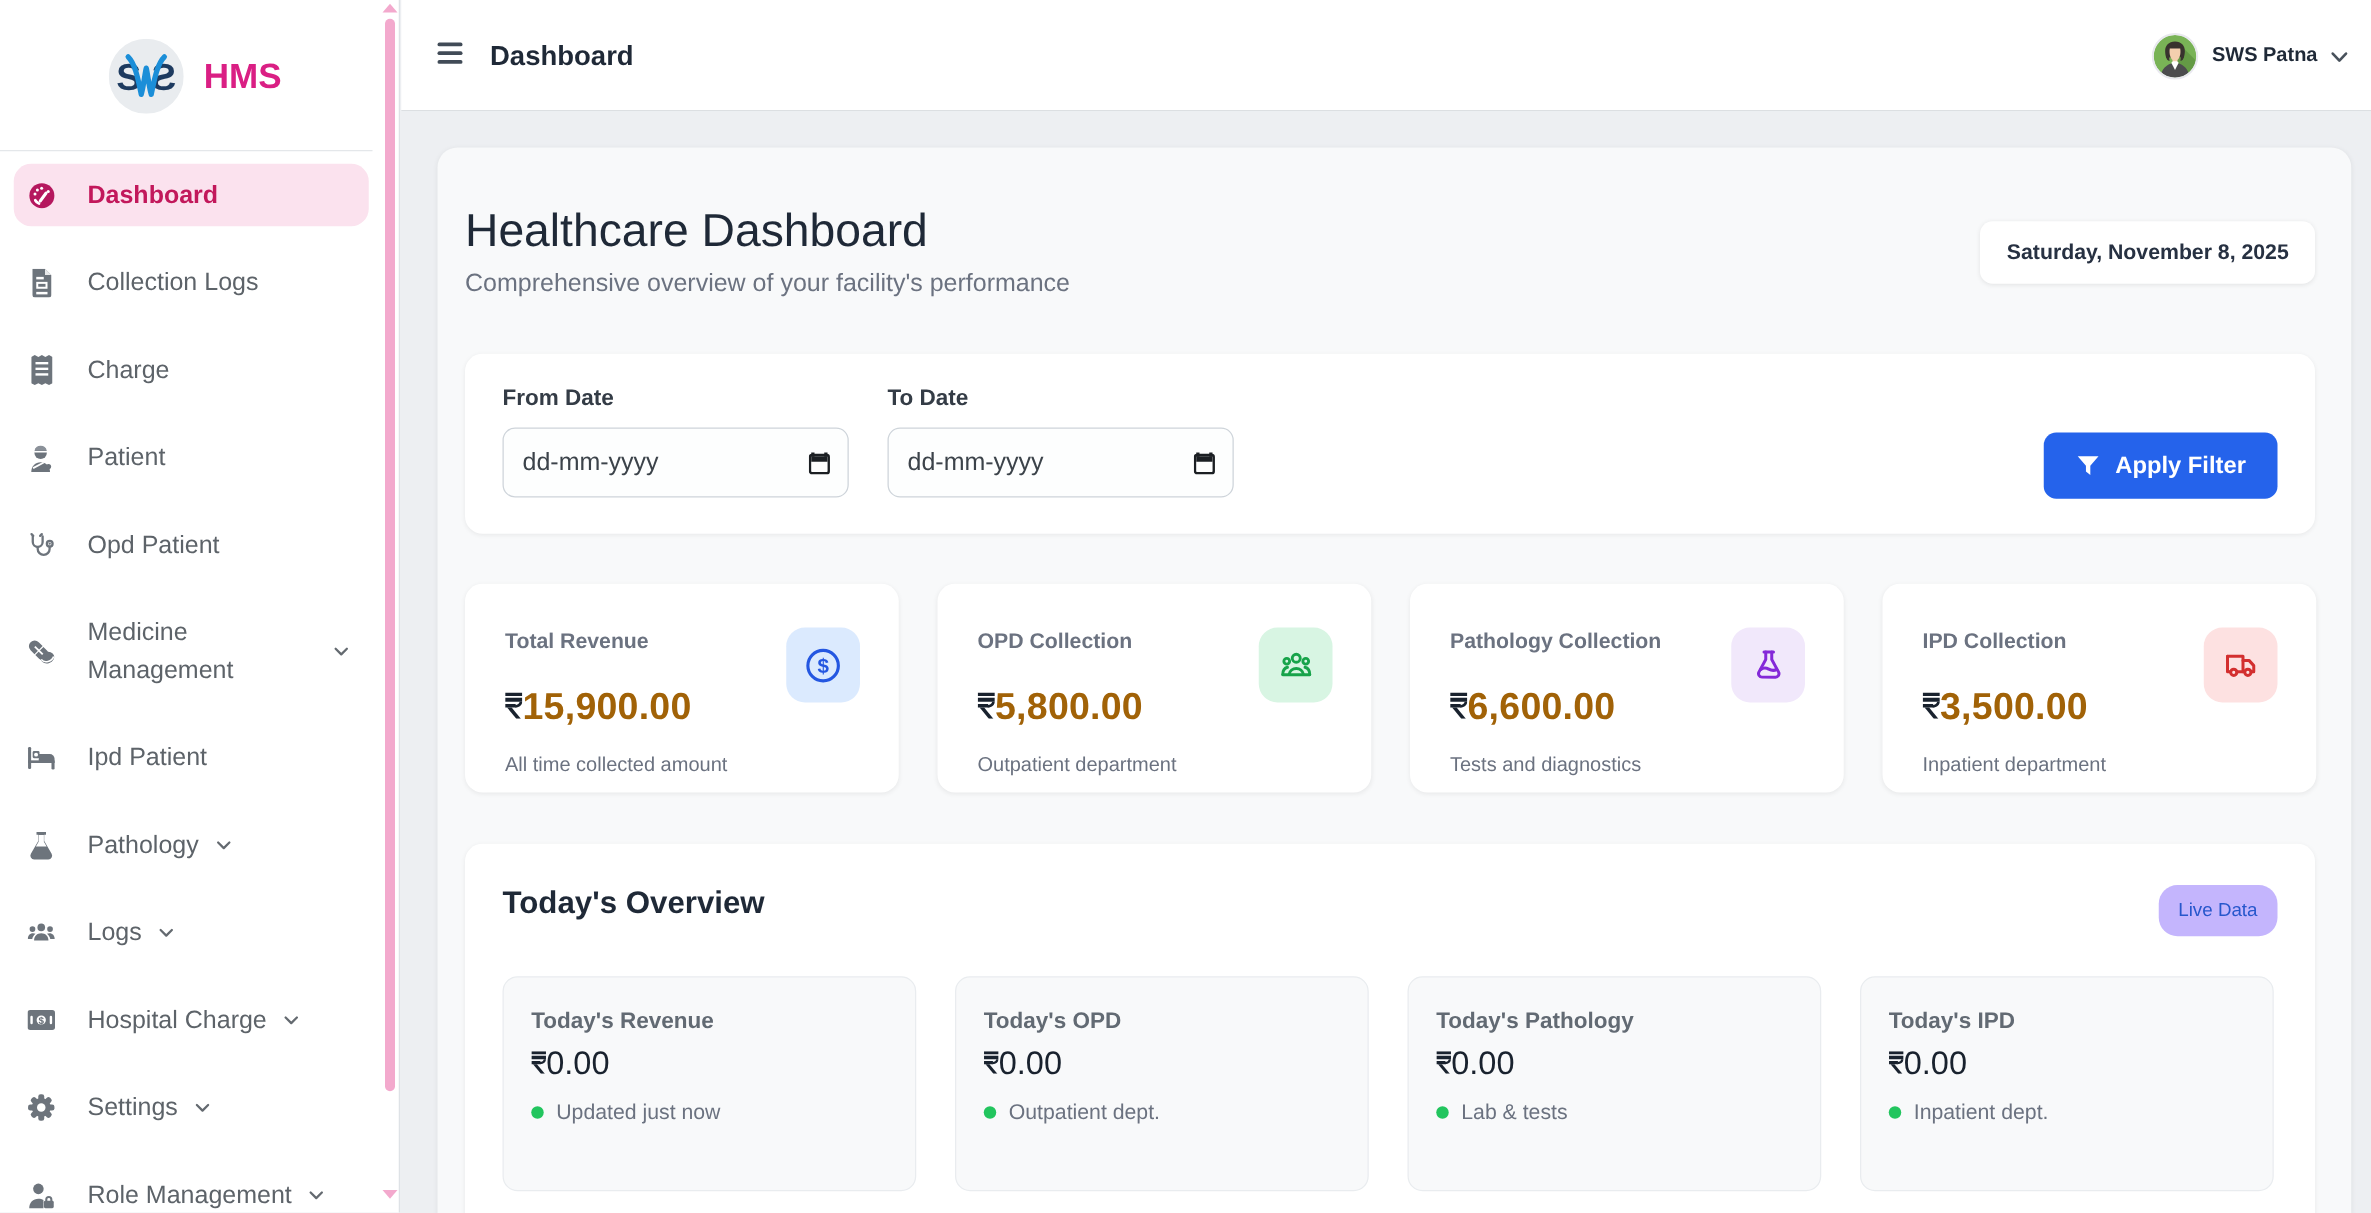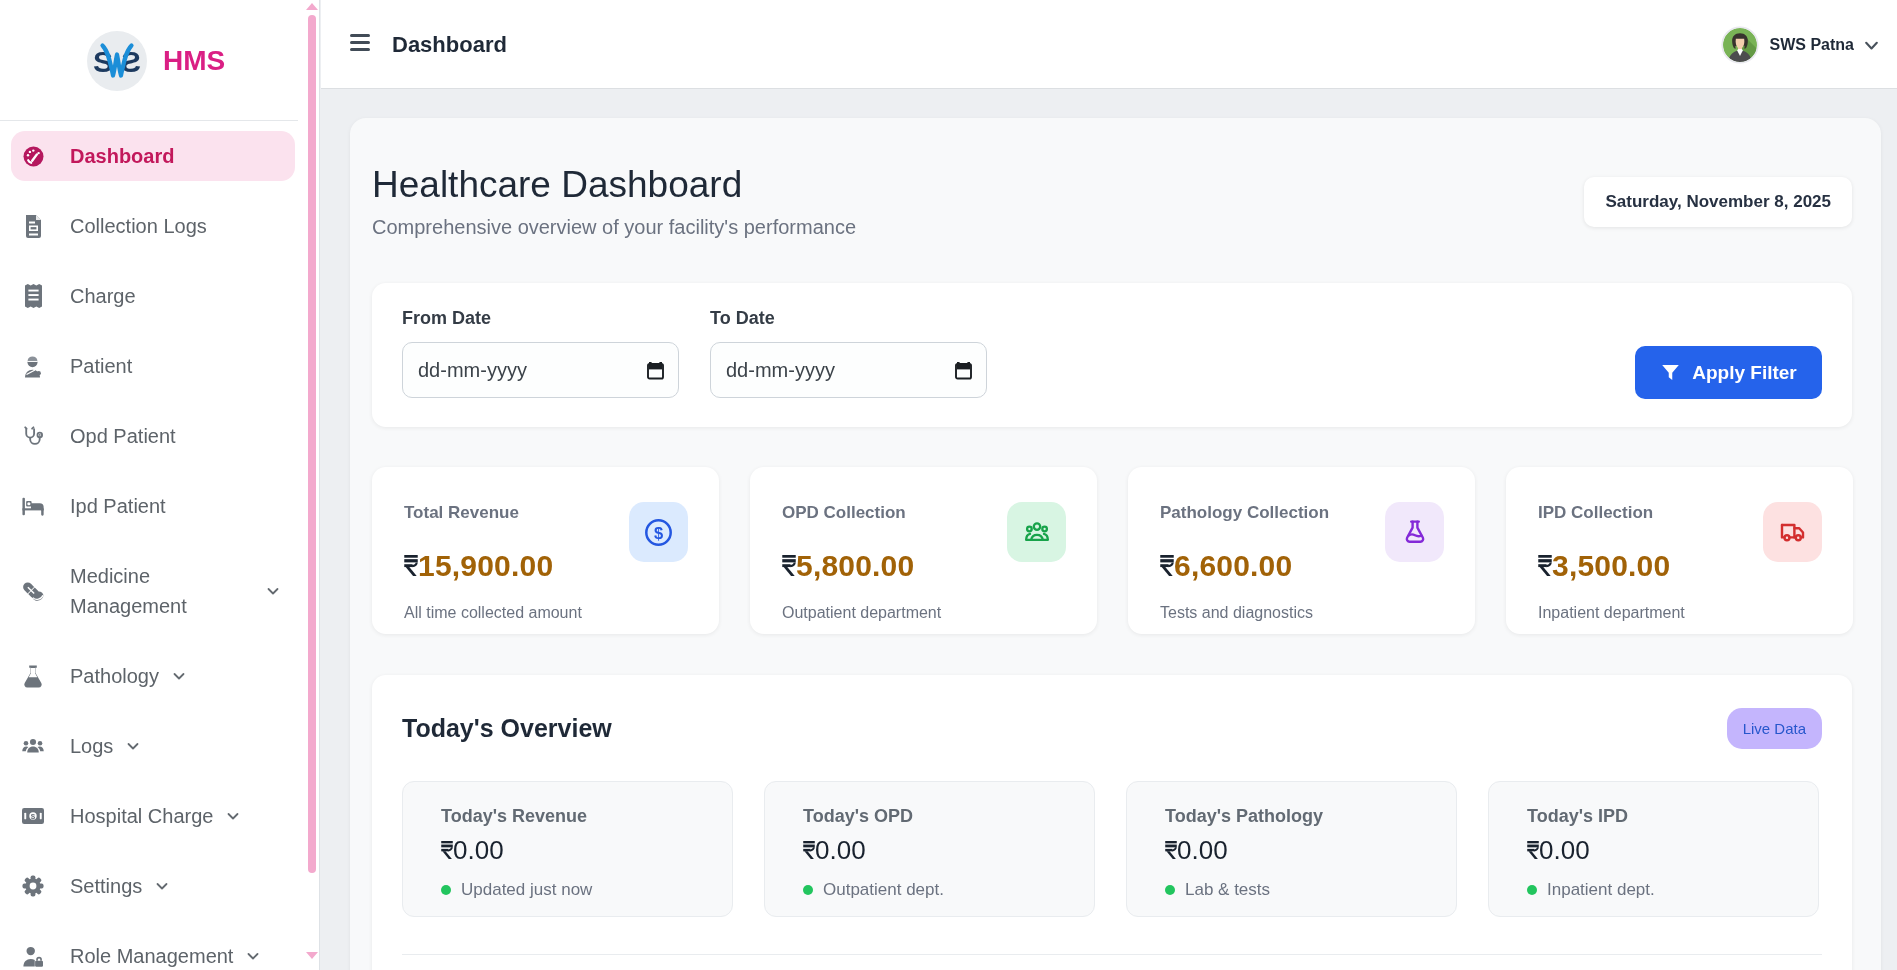--- a/index.html
+++ b/index.html
@@ -35,25 +35,25 @@
 .finput{position:absolute;top:59px;width:277px;height:56px;background:#fdfefe;border:1px solid #ced4da;border-radius:10px;display:flex;align-items:center;justify-content:space-between;padding:0 14px 0 15px;font-size:20px;color:#3c434a}
 .fbtn{position:absolute;right:30px;top:63px;width:187px;height:53px;background:#2563eb;border-radius:10px;display:flex;align-items:center;justify-content:center;color:#fff;font-size:19px;font-weight:bold}
 .fbtn svg{margin-right:11px}
 .stats{position:absolute;left:22px;top:349px;width:1481px;display:flex;gap:31px}
 .scard{width:347px;height:167px;background:#fff;border-radius:14px;box-shadow:0 1px 4px rgba(0,0,0,.07);position:relative;padding:36px 31px 16px 32px}
 .scard .lb{font-size:17px;font-weight:bold;color:#6b7280}
 .scard .vl{font-size:30px;font-weight:bold;color:#a16207;margin-top:26px;letter-spacing:.2px}
 .scard .cp{font-size:16px;color:#6b7280;margin-top:21px}
 .itile{position:absolute;right:31px;top:35px;width:59px;height:60px;border-radius:15px;display:flex;align-items:center;justify-content:center}
 .overview{position:absolute;left:22px;top:557px;width:1480px;height:500px;background:#fff;border-radius:14px;box-shadow:0 1px 4px rgba(0,0,0,.07);padding:33px 30px 0 30px}
-.ovhead{display:flex;justify-content:space-between;align-items:center}
+.ovhead{display:flex;justify-content:space-between;}
 .ovhead h2{font-size:25px;font-weight:bold;color:#1f2937}
 .badge{background:#c4b5fd;color:#2757cc;font-size:15px;font-weight:normal;border-radius:15px;padding:12px 16px}
 .minis{display:flex;gap:31px;margin-top:32px}
-.mcard{width:331px;height:136px;background:#f8f9fa;border:1px solid #e9ecef;border-radius:12px;padding:24px 0 0 38px}
+.mcard{width:331px;height:172px;background:#f8f9fa;border:1px solid #e9ecef;border-radius:12px;padding:24px 0 0 22px}
 .mcard .lb{font-size:18px;font-weight:bold;color:#626a73}
 .mcard .vl{font-size:26px;font-weight:normal;color:#19222e;margin-top:8px}
 .mcard .cp{font-size:17px;color:#6b7280;margin-top:14px;display:flex;align-items:center}
 .dot{width:10px;height:10px;border-radius:50%;background:#22c55e;margin-right:10px}
 .ovhr{height:1px;background:#e9ecef;margin-top:37px}
 svg.rp{display:inline-block}
 </style>
 </head>
 <body>
 <div class="sidebar">
@@ -133,53 +133,53 @@
               <path d="M12.5 1.5 L11 3"></path>
               <path d="M4.6 3.4 v5 a4.3 4.3 0 0 0 8.6 0 v-5"></path>
               <path d="M8.9 13 v1.4 a5.2 5.2 0 0 0 10.4 0 v-2"></path>
               <circle cx="19.4" cy="9.8" r="2.5"></circle>
             </g>
             <circle cx="19.4" cy="9.8" r="1" fill="#6d747c"></circle>
           </svg>
         </span>
         <span class="tx">Opd Patient</span>
       </div>
+    <div class="mi grow">
+        <span class="ic">
+          <svg width="24" height="22" viewBox="0 0 24 22">
+            <g fill="#6d747c">
+              <path d="M2.7 3.1 a5 5 0 0 1 7.1 0 l3.4 3.4 -7.1 7.1 -3.4 -3.4 a5 5 0 0 1 0 -7.1 z"></path>
+              <path d="M13.9 7.2 l3.3 3.3 a5 5 0 0 1 -7.1 7.1 l-3.3-3.3 z"></path>
+              <ellipse cx="17.4" cy="16.6" rx="6" ry="4.9" transform="rotate(-20 17.4 16.6)"></ellipse>
+            </g>
+            <path d="M6.4 6.9 l6.9 6.9" stroke="#fff" stroke-width="1.6"></path>
+            <path d="M12 18.1 a6 4.9 -20 0 0 10.8 -2.5" stroke="#fff" stroke-width="1.4" fill="none"></path>
+          </svg>
+        </span>
+        <span class="tx">Medicine Management</span>
+        <span class="ch">
+          <svg width="16" height="16" viewBox="0 0 16 16">
+            <path d="M3.5 6 L8 10.5 12.5 6" fill="none" stroke="#646a70" stroke-width="1.8" stroke-linecap="round" stroke-linejoin="round"></path>
+          </svg>
+        </span>
+      </div>
     <div class="mi">
         <span class="ic">
           <svg width="25" height="22" viewBox="0 0 25 22">
             <g fill="#6d747c">
               <rect x="0.5" y="1.5" width="2.8" height="20" rx="1.2"></rect>
               <rect x="4.7" y="5.2" width="6.2" height="6.4" rx="1.2"></rect>
               <path d="M10.2 7.8 h10 a4.4 4.4 0 0 1 4.4 4.4 v3.4 H10.2 z"></path>
               <rect x="0.5" y="13.6" width="24.1" height="2.4"></rect>
               <rect x="21.8" y="14.5" width="2.8" height="7.5" rx="1.2"></rect>
             </g>
             <circle cx="7.8" cy="8.4" r="1.8" fill="#fff"></circle>
           </svg>
         </span>
         <span class="tx">Ipd Patient</span>
-      </div>
-    <div class="mi grow">
-        <span class="ic">
-          <svg width="24" height="22" viewBox="0 0 24 22">
-            <g fill="#6d747c">
-              <path d="M2.7 3.1 a5 5 0 0 1 7.1 0 l3.4 3.4 -7.1 7.1 -3.4 -3.4 a5 5 0 0 1 0 -7.1 z"></path>
-              <path d="M13.9 7.2 l3.3 3.3 a5 5 0 0 1 -7.1 7.1 l-3.3-3.3 z"></path>
-              <ellipse cx="17.4" cy="16.6" rx="6" ry="4.9" transform="rotate(-20 17.4 16.6)"></ellipse>
-            </g>
-            <path d="M6.4 6.9 l6.9 6.9" stroke="#fff" stroke-width="1.6"></path>
-            <path d="M12 18.1 a6 4.9 -20 0 0 10.8 -2.5" stroke="#fff" stroke-width="1.4" fill="none"></path>
-          </svg>
-        </span>
-        <span class="tx">Medicine Management</span>
-        <span class="ch">
-          <svg width="16" height="16" viewBox="0 0 16 16">
-            <path d="M3.5 6 L8 10.5 12.5 6" fill="none" stroke="#646a70" stroke-width="1.8" stroke-linecap="round" stroke-linejoin="round"></path>
-          </svg>
-        </span>
       </div>
     <div class="mi">
         <span class="ic">
           <svg width="20" height="23" viewBox="0 0 20 23">
             <path d="M6.2 0.5 h7.6 v2.2 h-1.4 v5 l5.9 10.3 a3 3 0 0 1 -2.6 4.5 H4.3 a3 3 0 0 1 -2.6 -4.5 L7.6 7.7 v-5 H6.2 z" fill="#6d747c"></path>
             <path d="M7.9 2.9 h4.2 v5.4 l2.2 3.9 H5.7 l2.2 -3.9 z" fill="#fff"></path>
           </svg>
         </span>
         <span class="tx">Pathology</span>
         <span class="ch">

